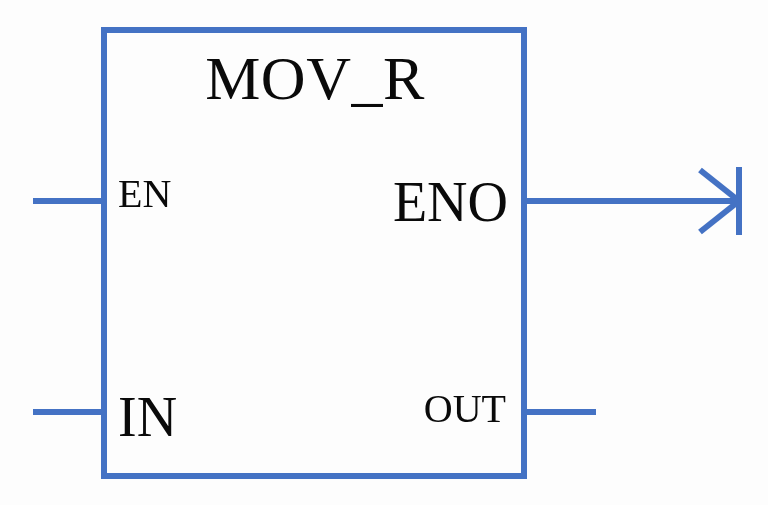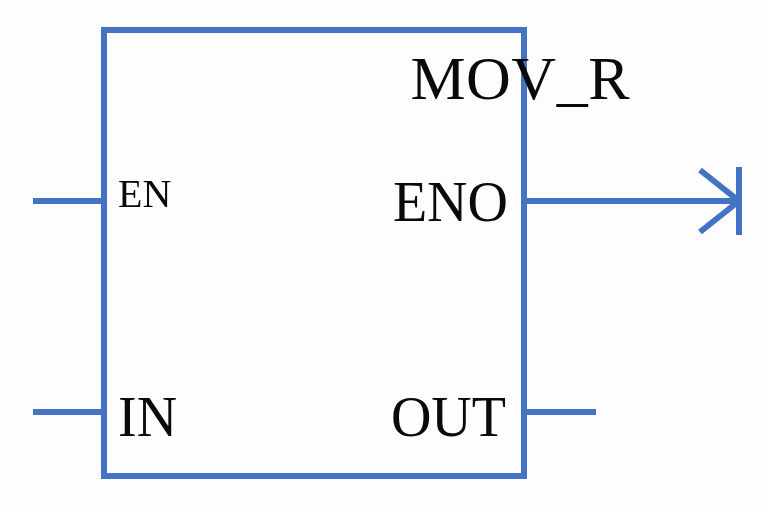--- a/index.html
+++ b/index.html
@@ -33,21 +33,21 @@
     color: #0a0a0a;
     white-space: nowrap;
     line-height: 1;
     font-family: "Liberation Serif", "DejaVu Serif", serif;
     font-weight: 400;
   }
   #block-title {
     left: 0;
     top: 47px;
     width: 630px;
-    text-align: right;
+    text-align: center;
     font-size: 62px;
     letter-spacing: 0.5px;
   }
   #label-en {
     left: 118px;
     top: 174px;
     font-size: 40px;
   }
   #label-eno {
     left: 0;
@@ -59,21 +59,21 @@
   #label-in {
     left: 118px;
     top: 389px;
     font-size: 56px;
   }
   #label-out {
     left: 0;
     top: 389px;
     width: 506px;
     text-align: right;
-    font-size: 56px;
+    font-size: 40px;
   }
 </style>
 </head>
 <body>
 
 <div id="canvas">
 
   <svg id="diagram-svg" viewBox="0 0 768 505" xmlns="http://www.w3.org/2000/svg">
 
     <line x1="33" y1="201" x2="107" y2="201" stroke="#4472C4" stroke-width="6" stroke-linecap="butt"></line>

